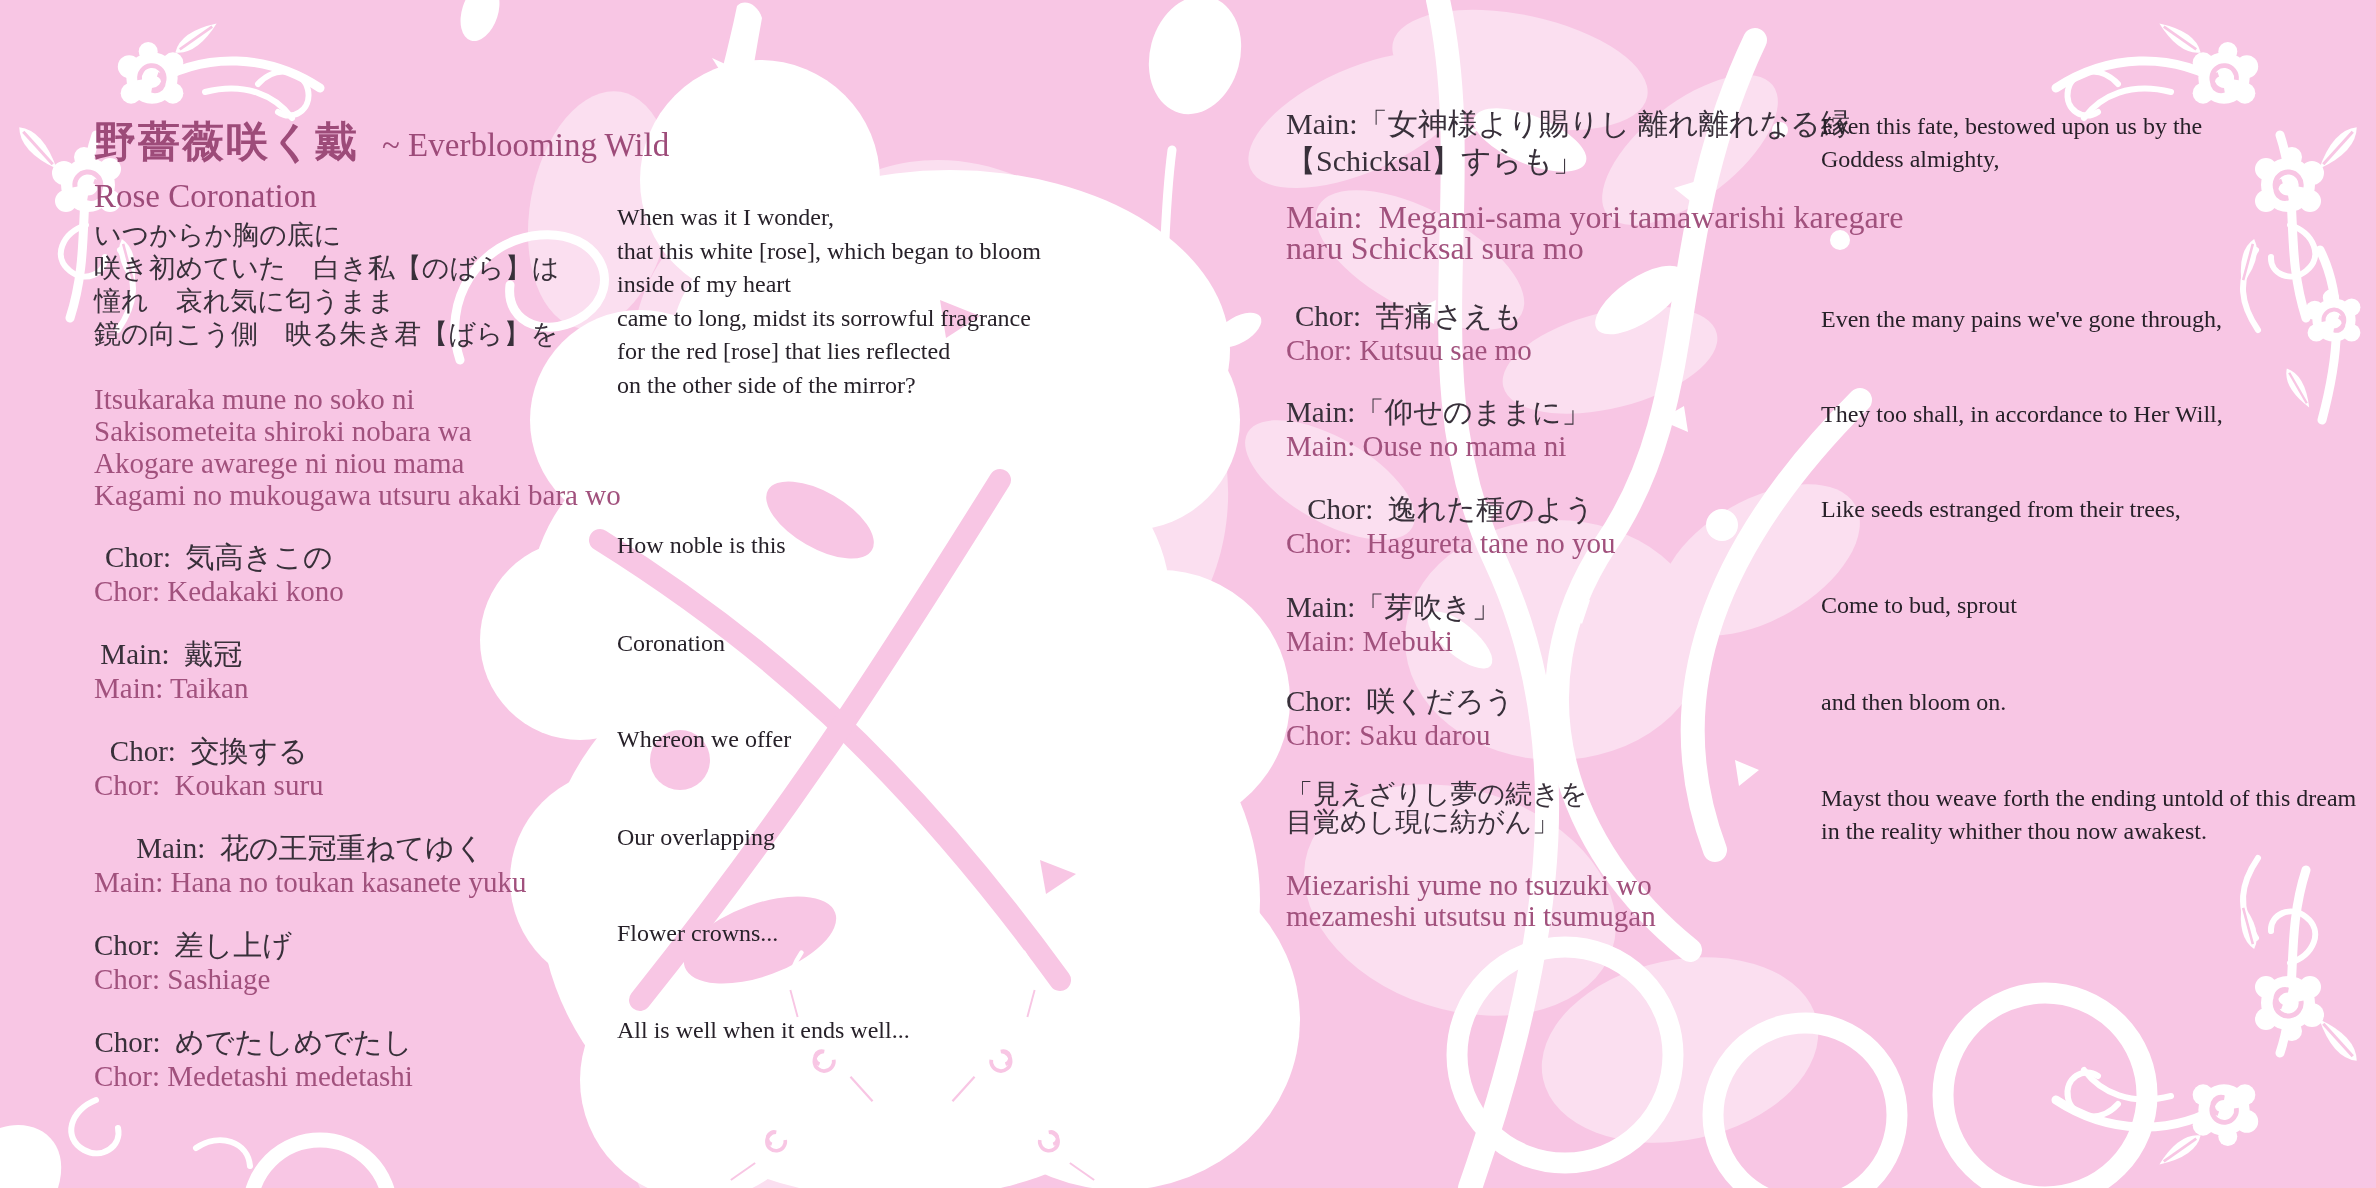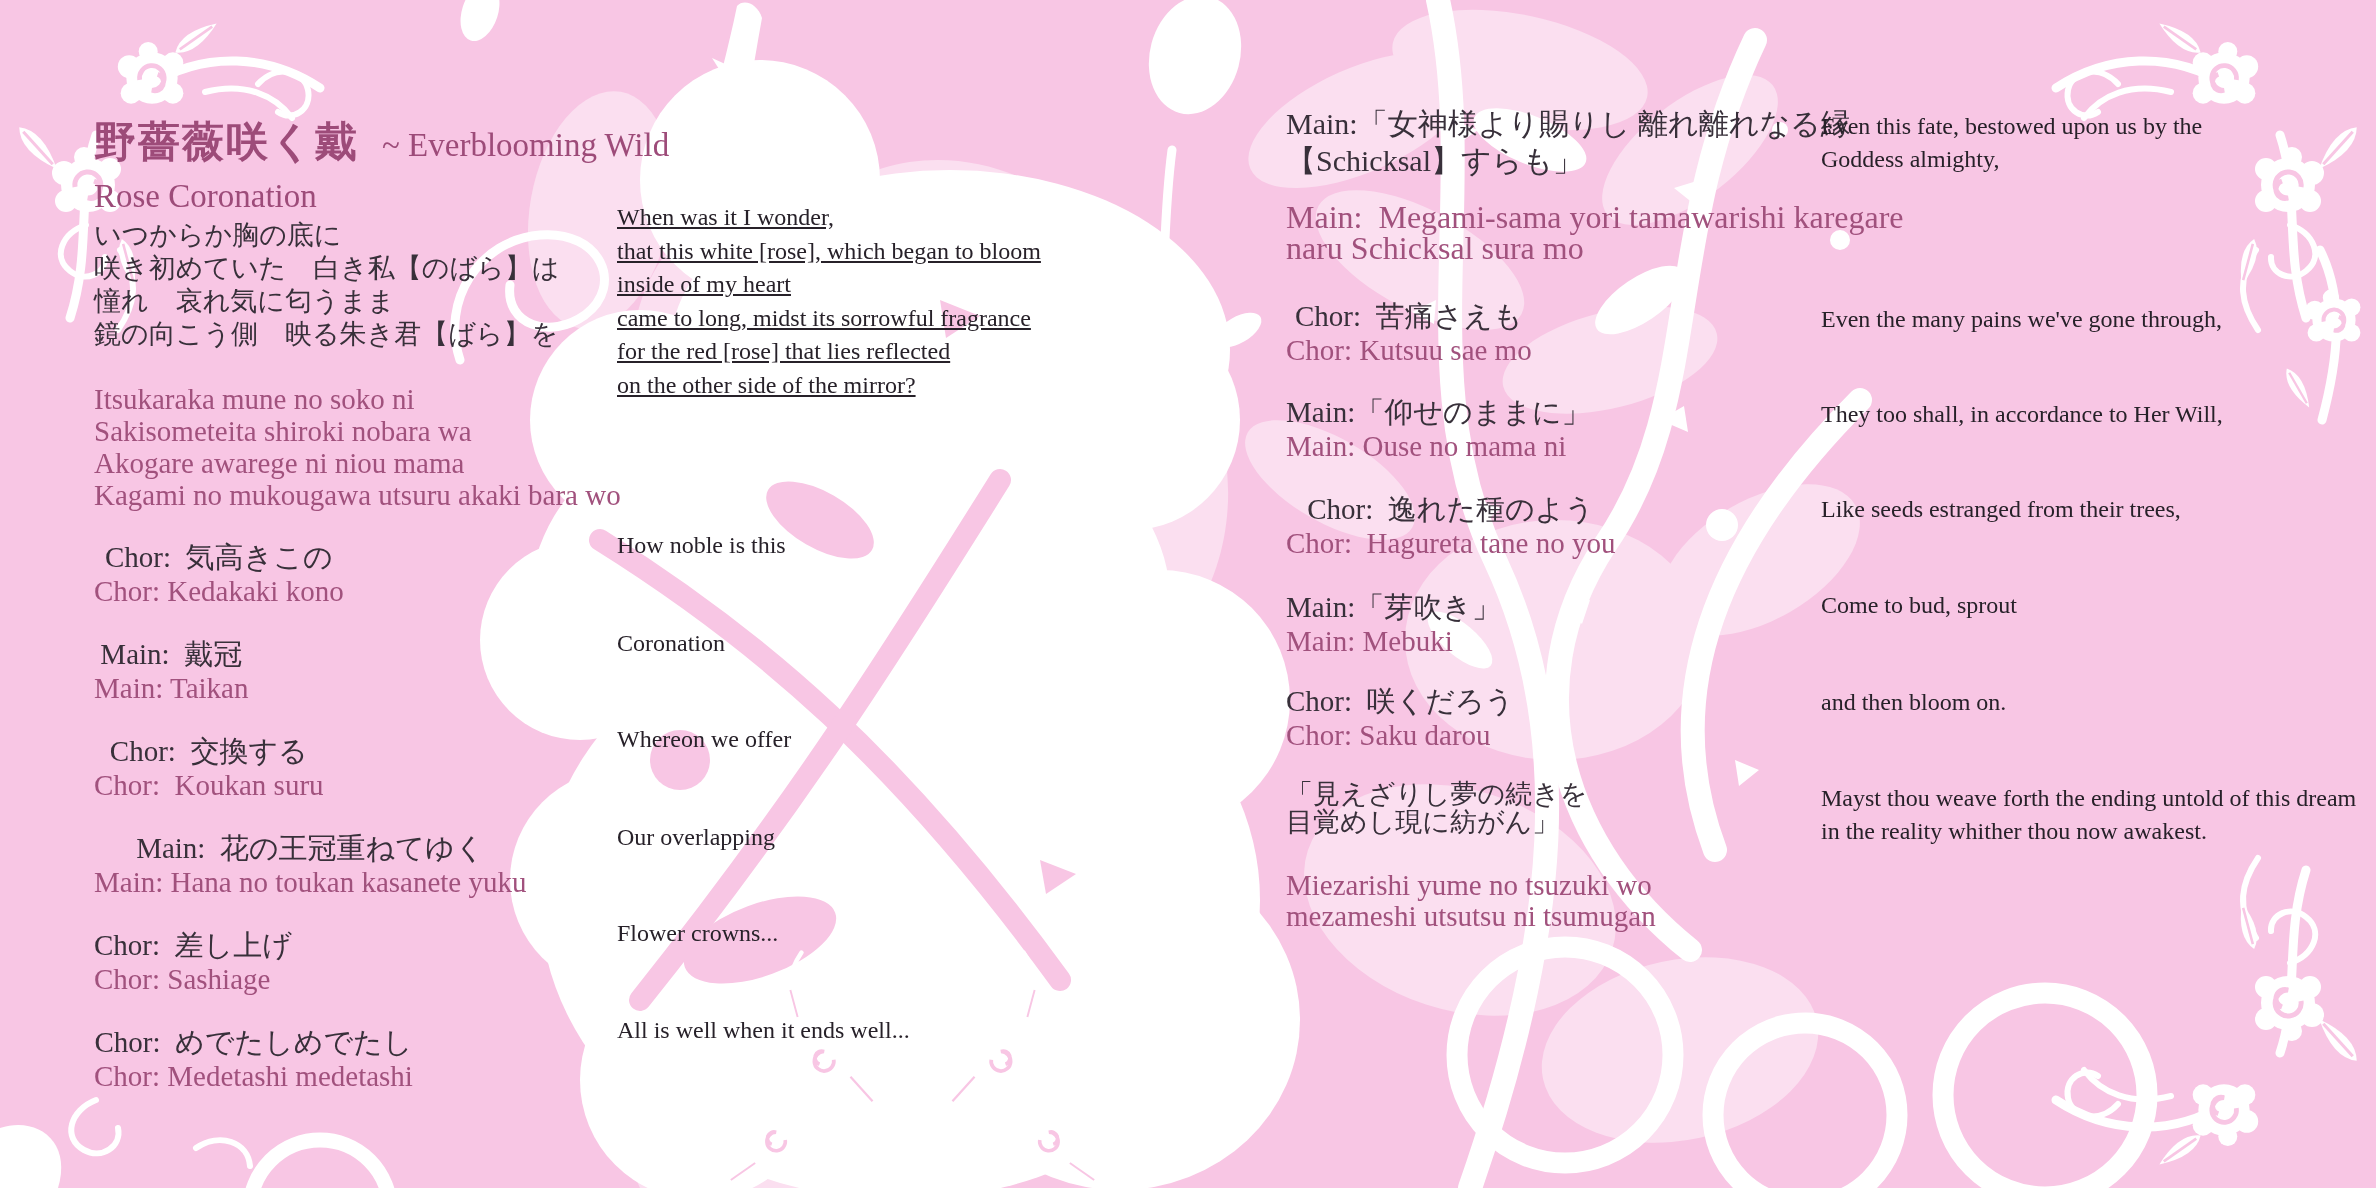--- a/index.html
+++ b/index.html
@@ -26,21 +26,21 @@
   .title .l1jp{font-size:42px;font-weight:bold;color:var(--title_text);letter-spacing:2px;}
   .title .l1en{font-size:33px;color:var(--title_text);margin-left:23px;}
   .title .l2{font-size:33px;color:var(--title_text);margin-top:8px;}
   .verse-jp{left:94px;top:219px;font-size:27px;line-height:33px;}
   .verse-rom{left:94px;top:383px;font-size:29px;line-height:32px;}
   .pair{position:absolute;z-index:2;}
   .pair .jpline{font-size:29px;line-height:34px;text-align:center;}
   .pair .rom{font-size:29px;line-height:34px;}
   .pl{left:94px;}
   .pr{left:1286px;}
-  .en-para{left:617px;top:201px;font-size:24px;line-height:33.6px;text-decoration:underline;}
+  .en-para{left:617px;top:201px;font-size:24px;line-height:33.6px;}
   .men{left:617px;font-size:24px;line-height:30px;}
   .quote-jp{left:1286px;top:105px;font-size:30px;line-height:37px;}
   .quote-rom{left:1286px;top:202px;font-size:32px;line-height:31px;}
   .final-jp{left:1286px;top:780px;font-size:27px;line-height:28px;}
   .final-rom{left:1286px;top:870px;font-size:29px;line-height:31px;}
   .ren-top{left:1821px;top:110px;font-size:24px;line-height:33px;}
   .ren{left:1821px;font-size:24px;line-height:30px;}
   .ren-bottom{left:1821px;top:782px;font-size:24px;line-height:33px;}
 </style>
 </head>

